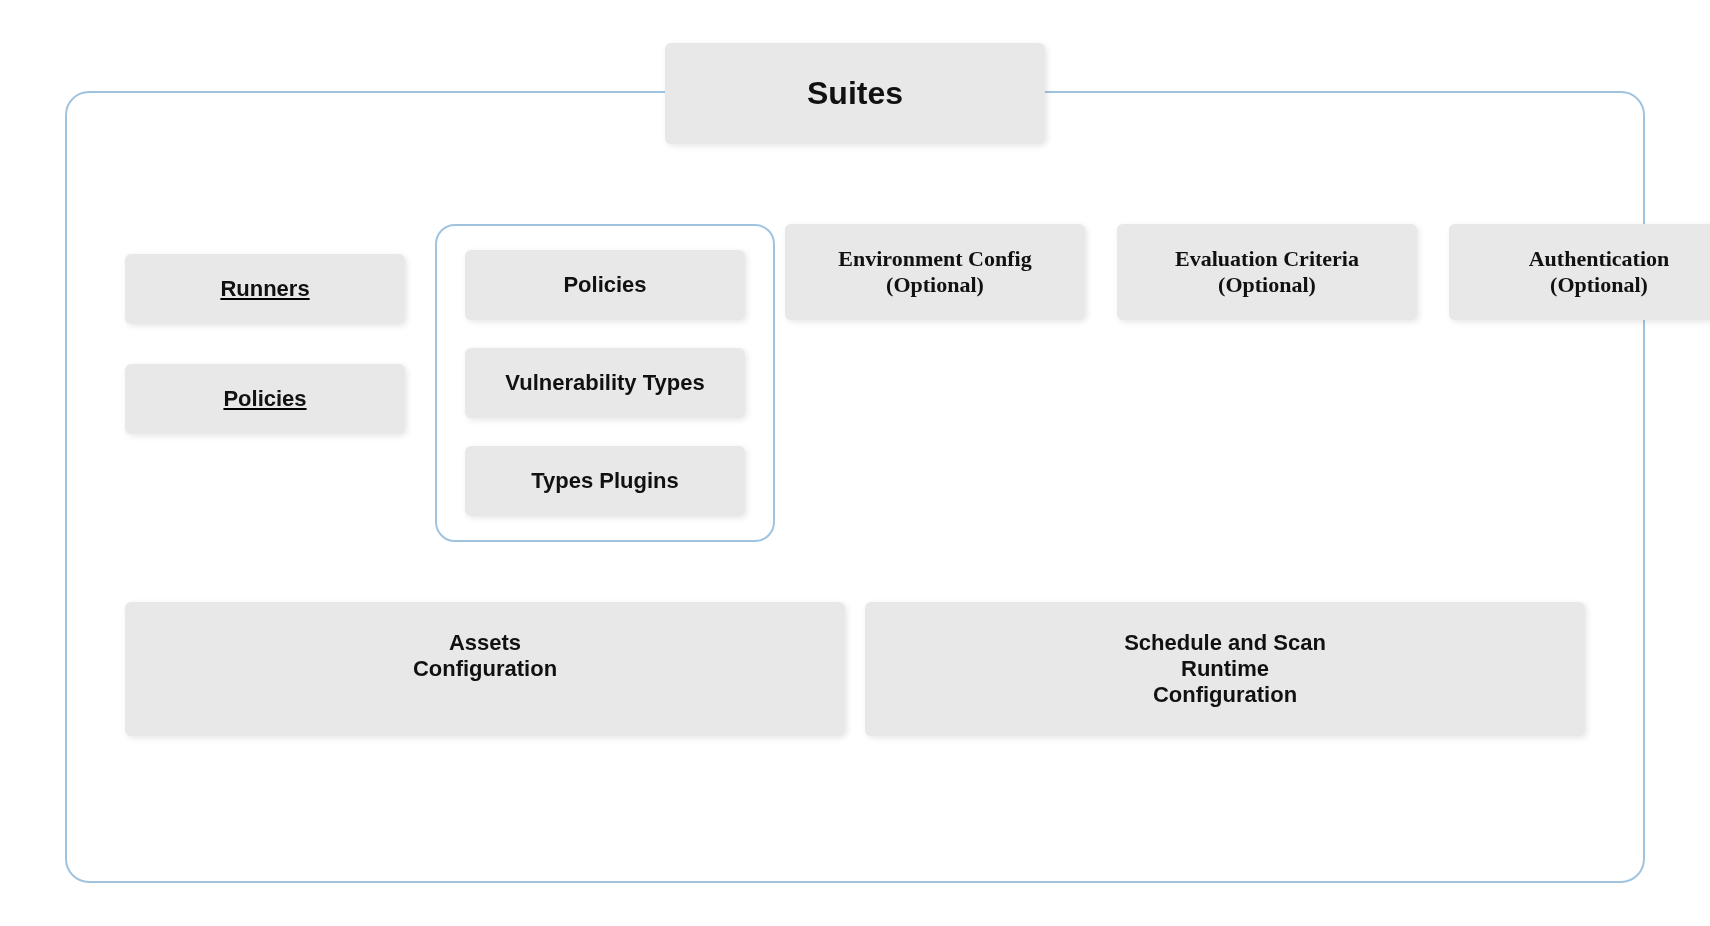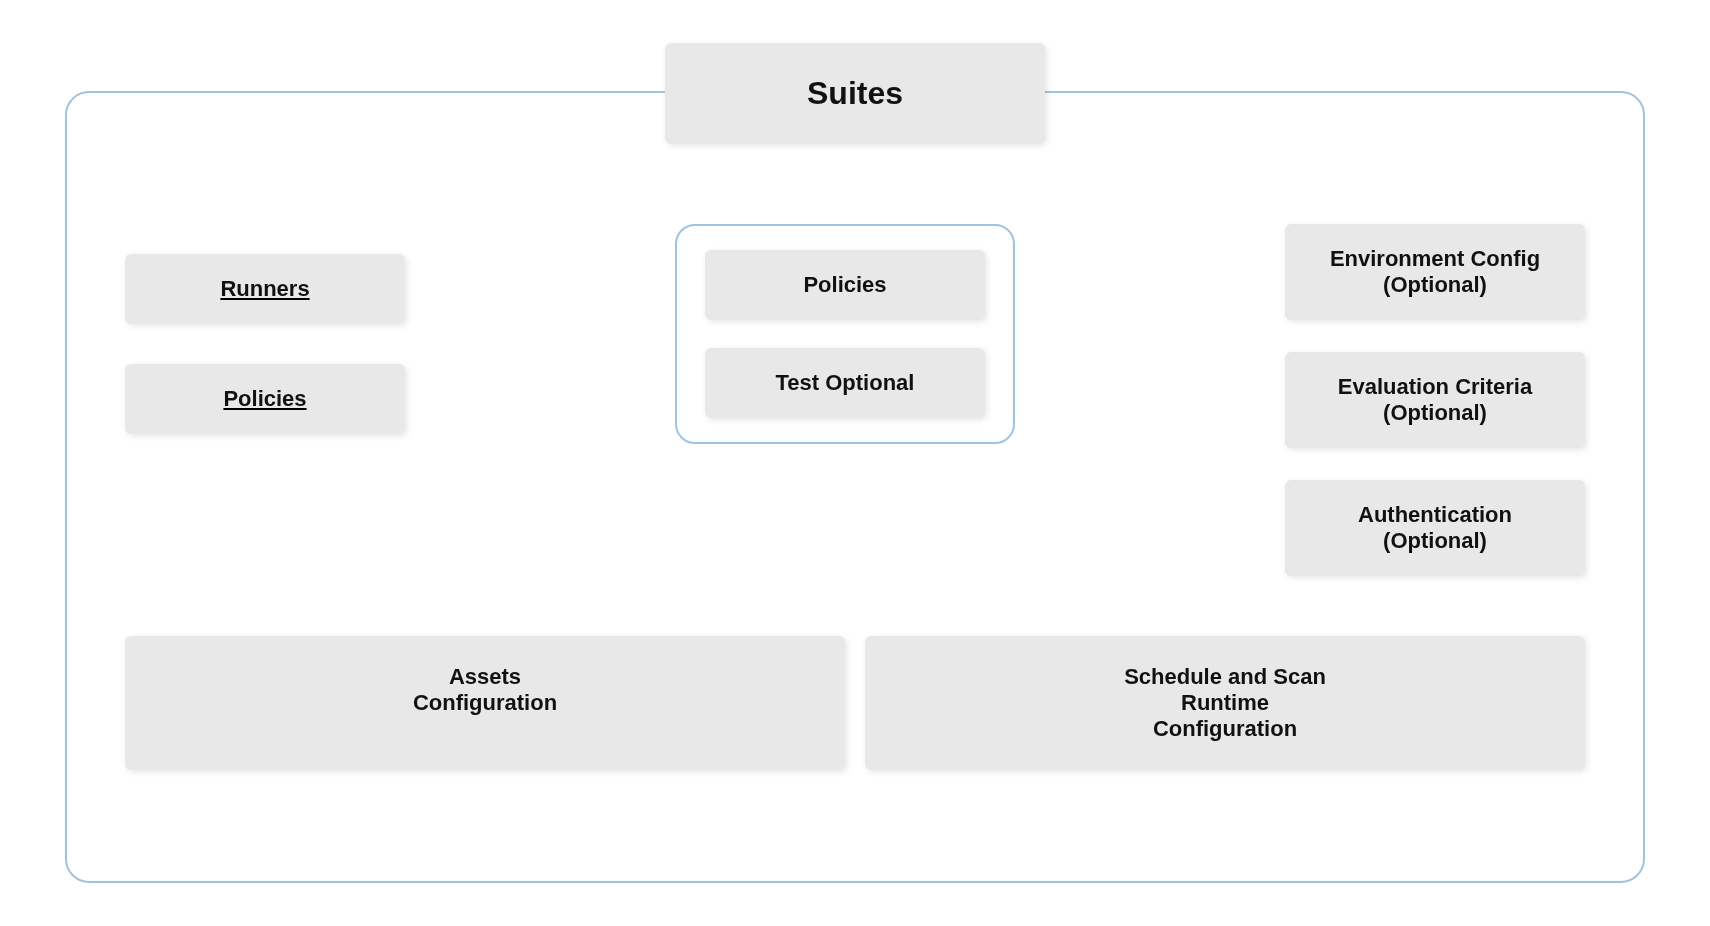--- a/index.html
+++ b/index.html
@@ -84,24 +84,25 @@
       display: flex;
       flex-direction: column;
       gap: 50px;
       align-items: center;
       min-width: 360px;
     }
 
     
     .right-col {
       display: flex;
-      flex-direction: column;
+      flex-direction: row;
       gap: 32px;
       align-items: flex-end;
       min-width: 320px;
+      font-family: Liberation Serif, serif;
     }
 
     
     .box {
       background: #e8e8e8;
       border-radius: 6px;
       padding: 22px 28px;
       font-size: 22px;
       font-weight: bold;
       color: #111;
@@ -163,21 +164,22 @@
   <div class="content-area">
 
     <div class="left-col">
       <div class="box">Runners</div>
       <div class="box">Policies</div>
     </div>
 
     <div class="middle-col">
       <div class="inner-group">
         <div class="box">Policies</div>
-        <div class="box">Test Optional</div>
+        <div class="box">Vulnerability Types</div>
+        <div class="box">Types Plugins</div>
       </div>
     </div>
 
     <div class="right-col">
       <div class="box">Environment Config<br>(Optional)</div>
       <div class="box">Evaluation Criteria<br>(Optional)</div>
       <div class="box">Authentication<br>(Optional)</div>
     </div>
 
   </div>

